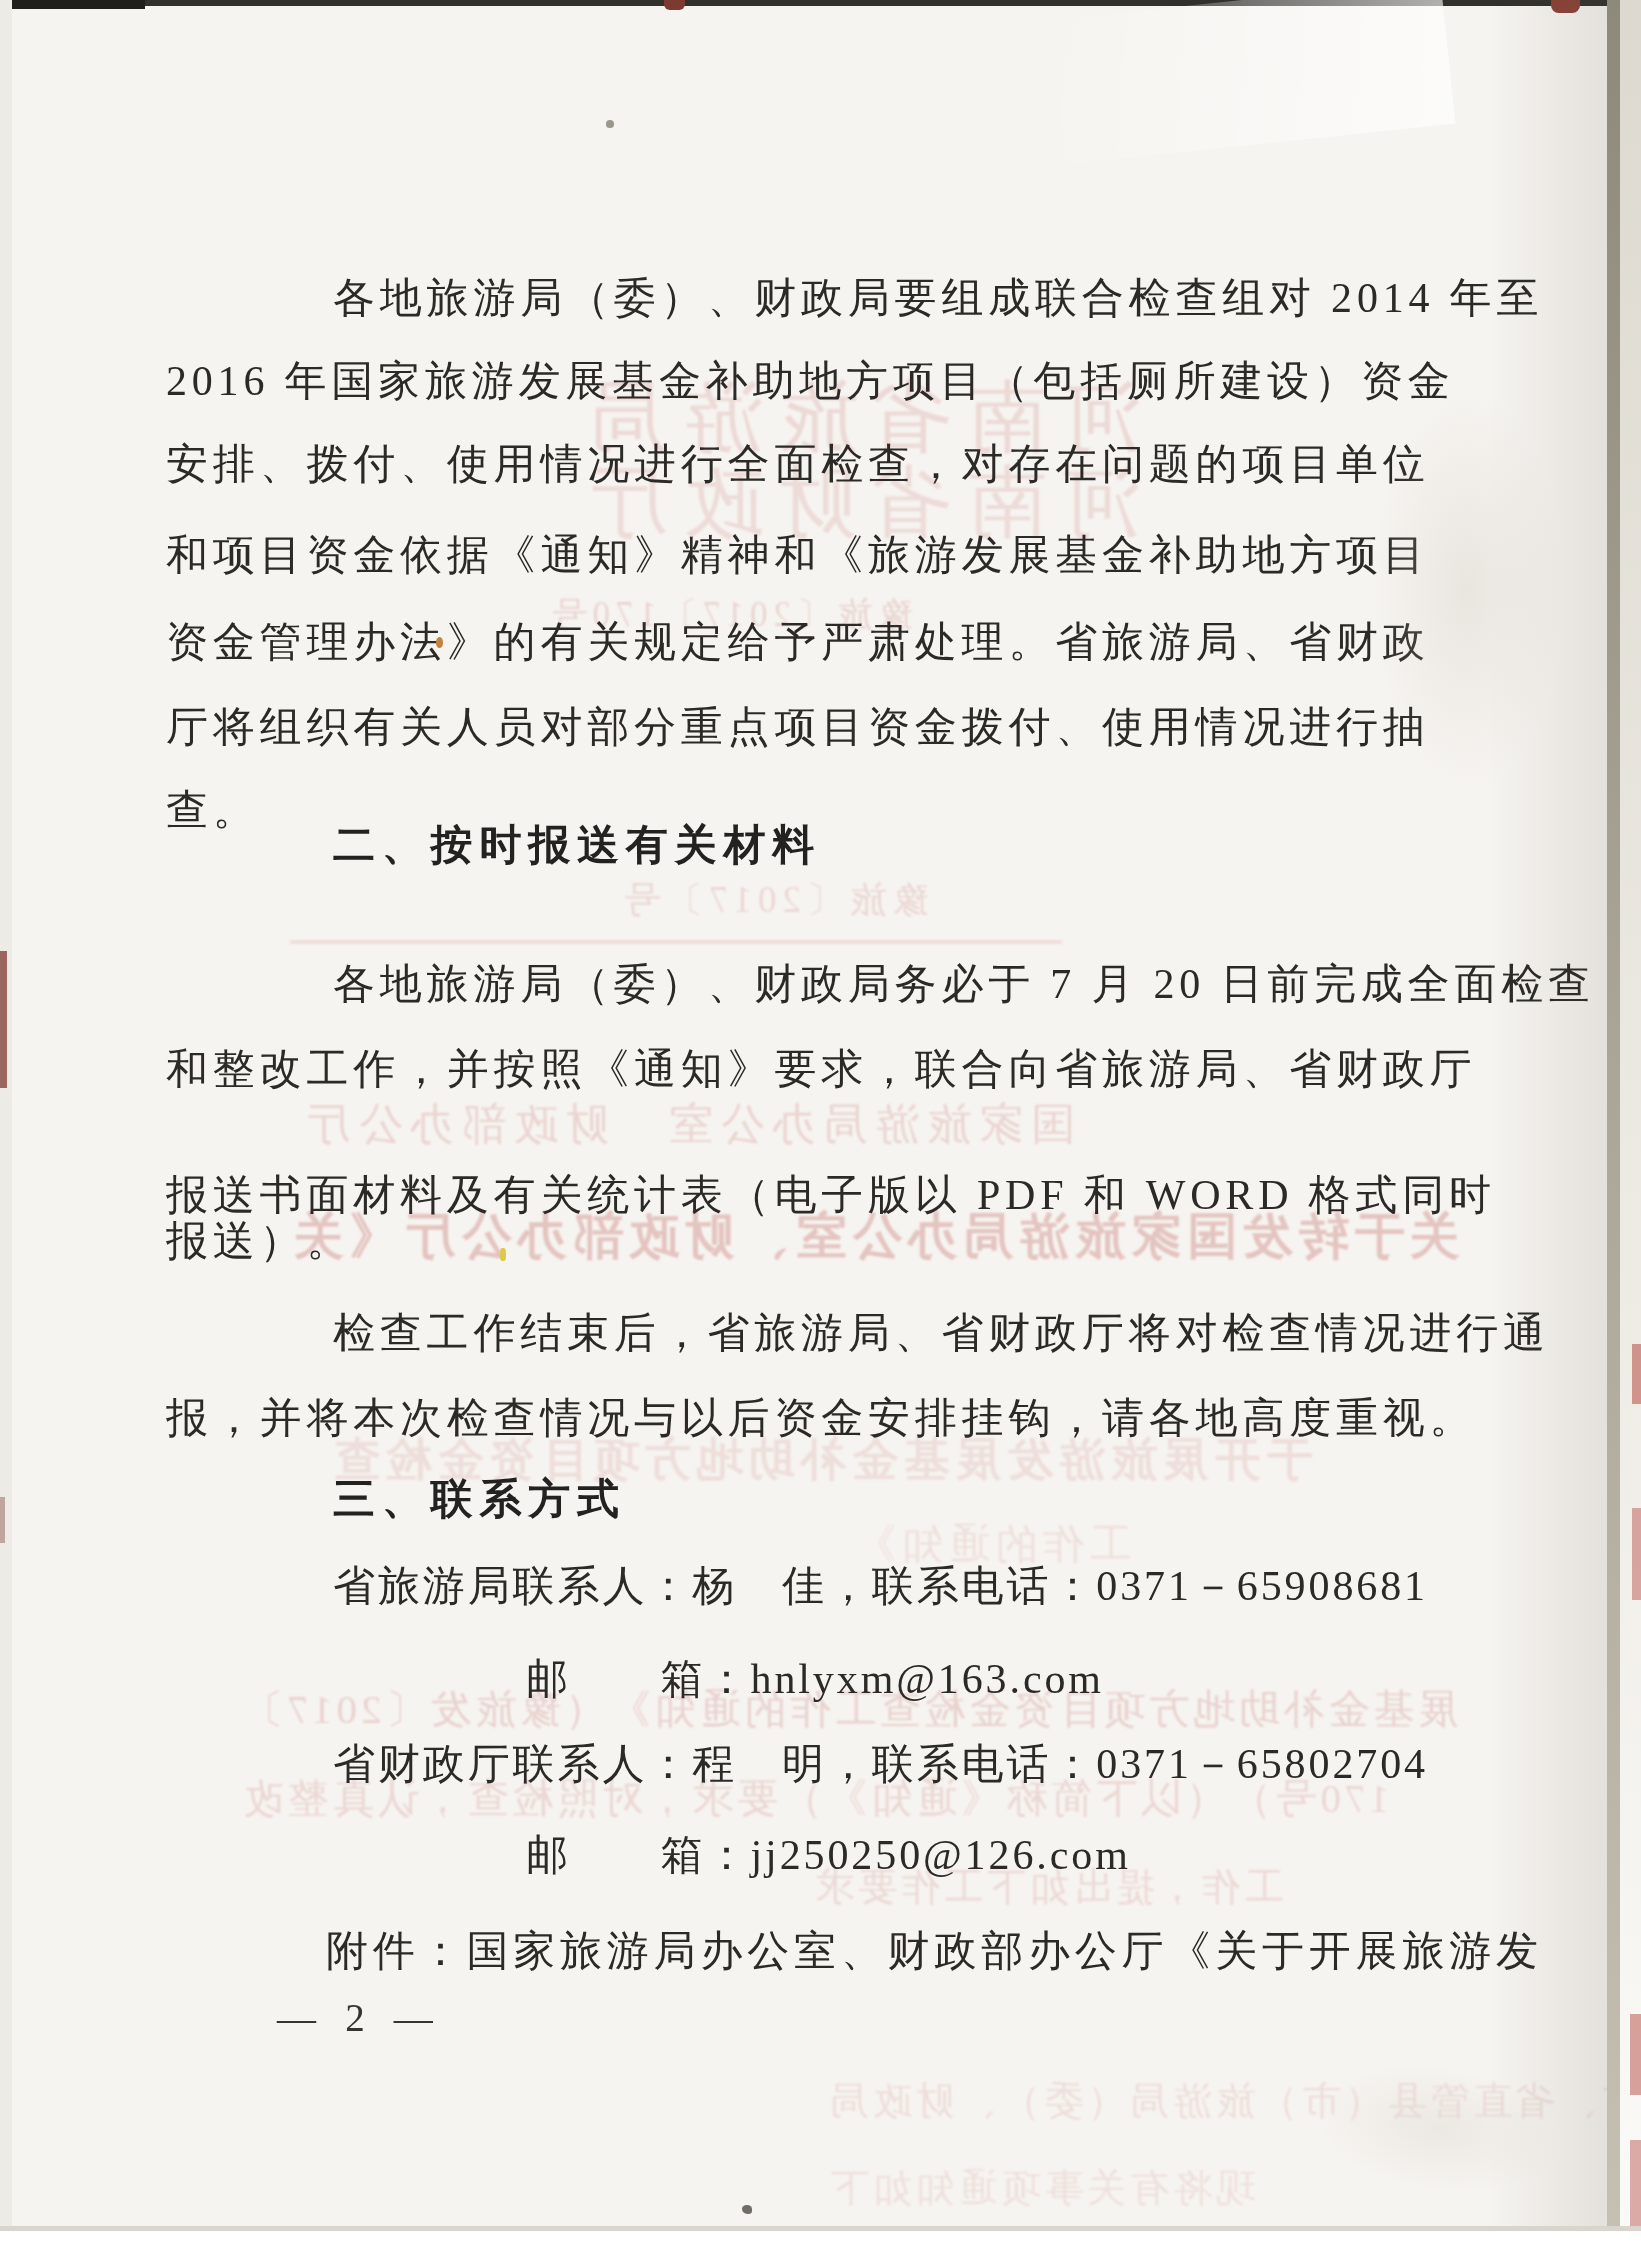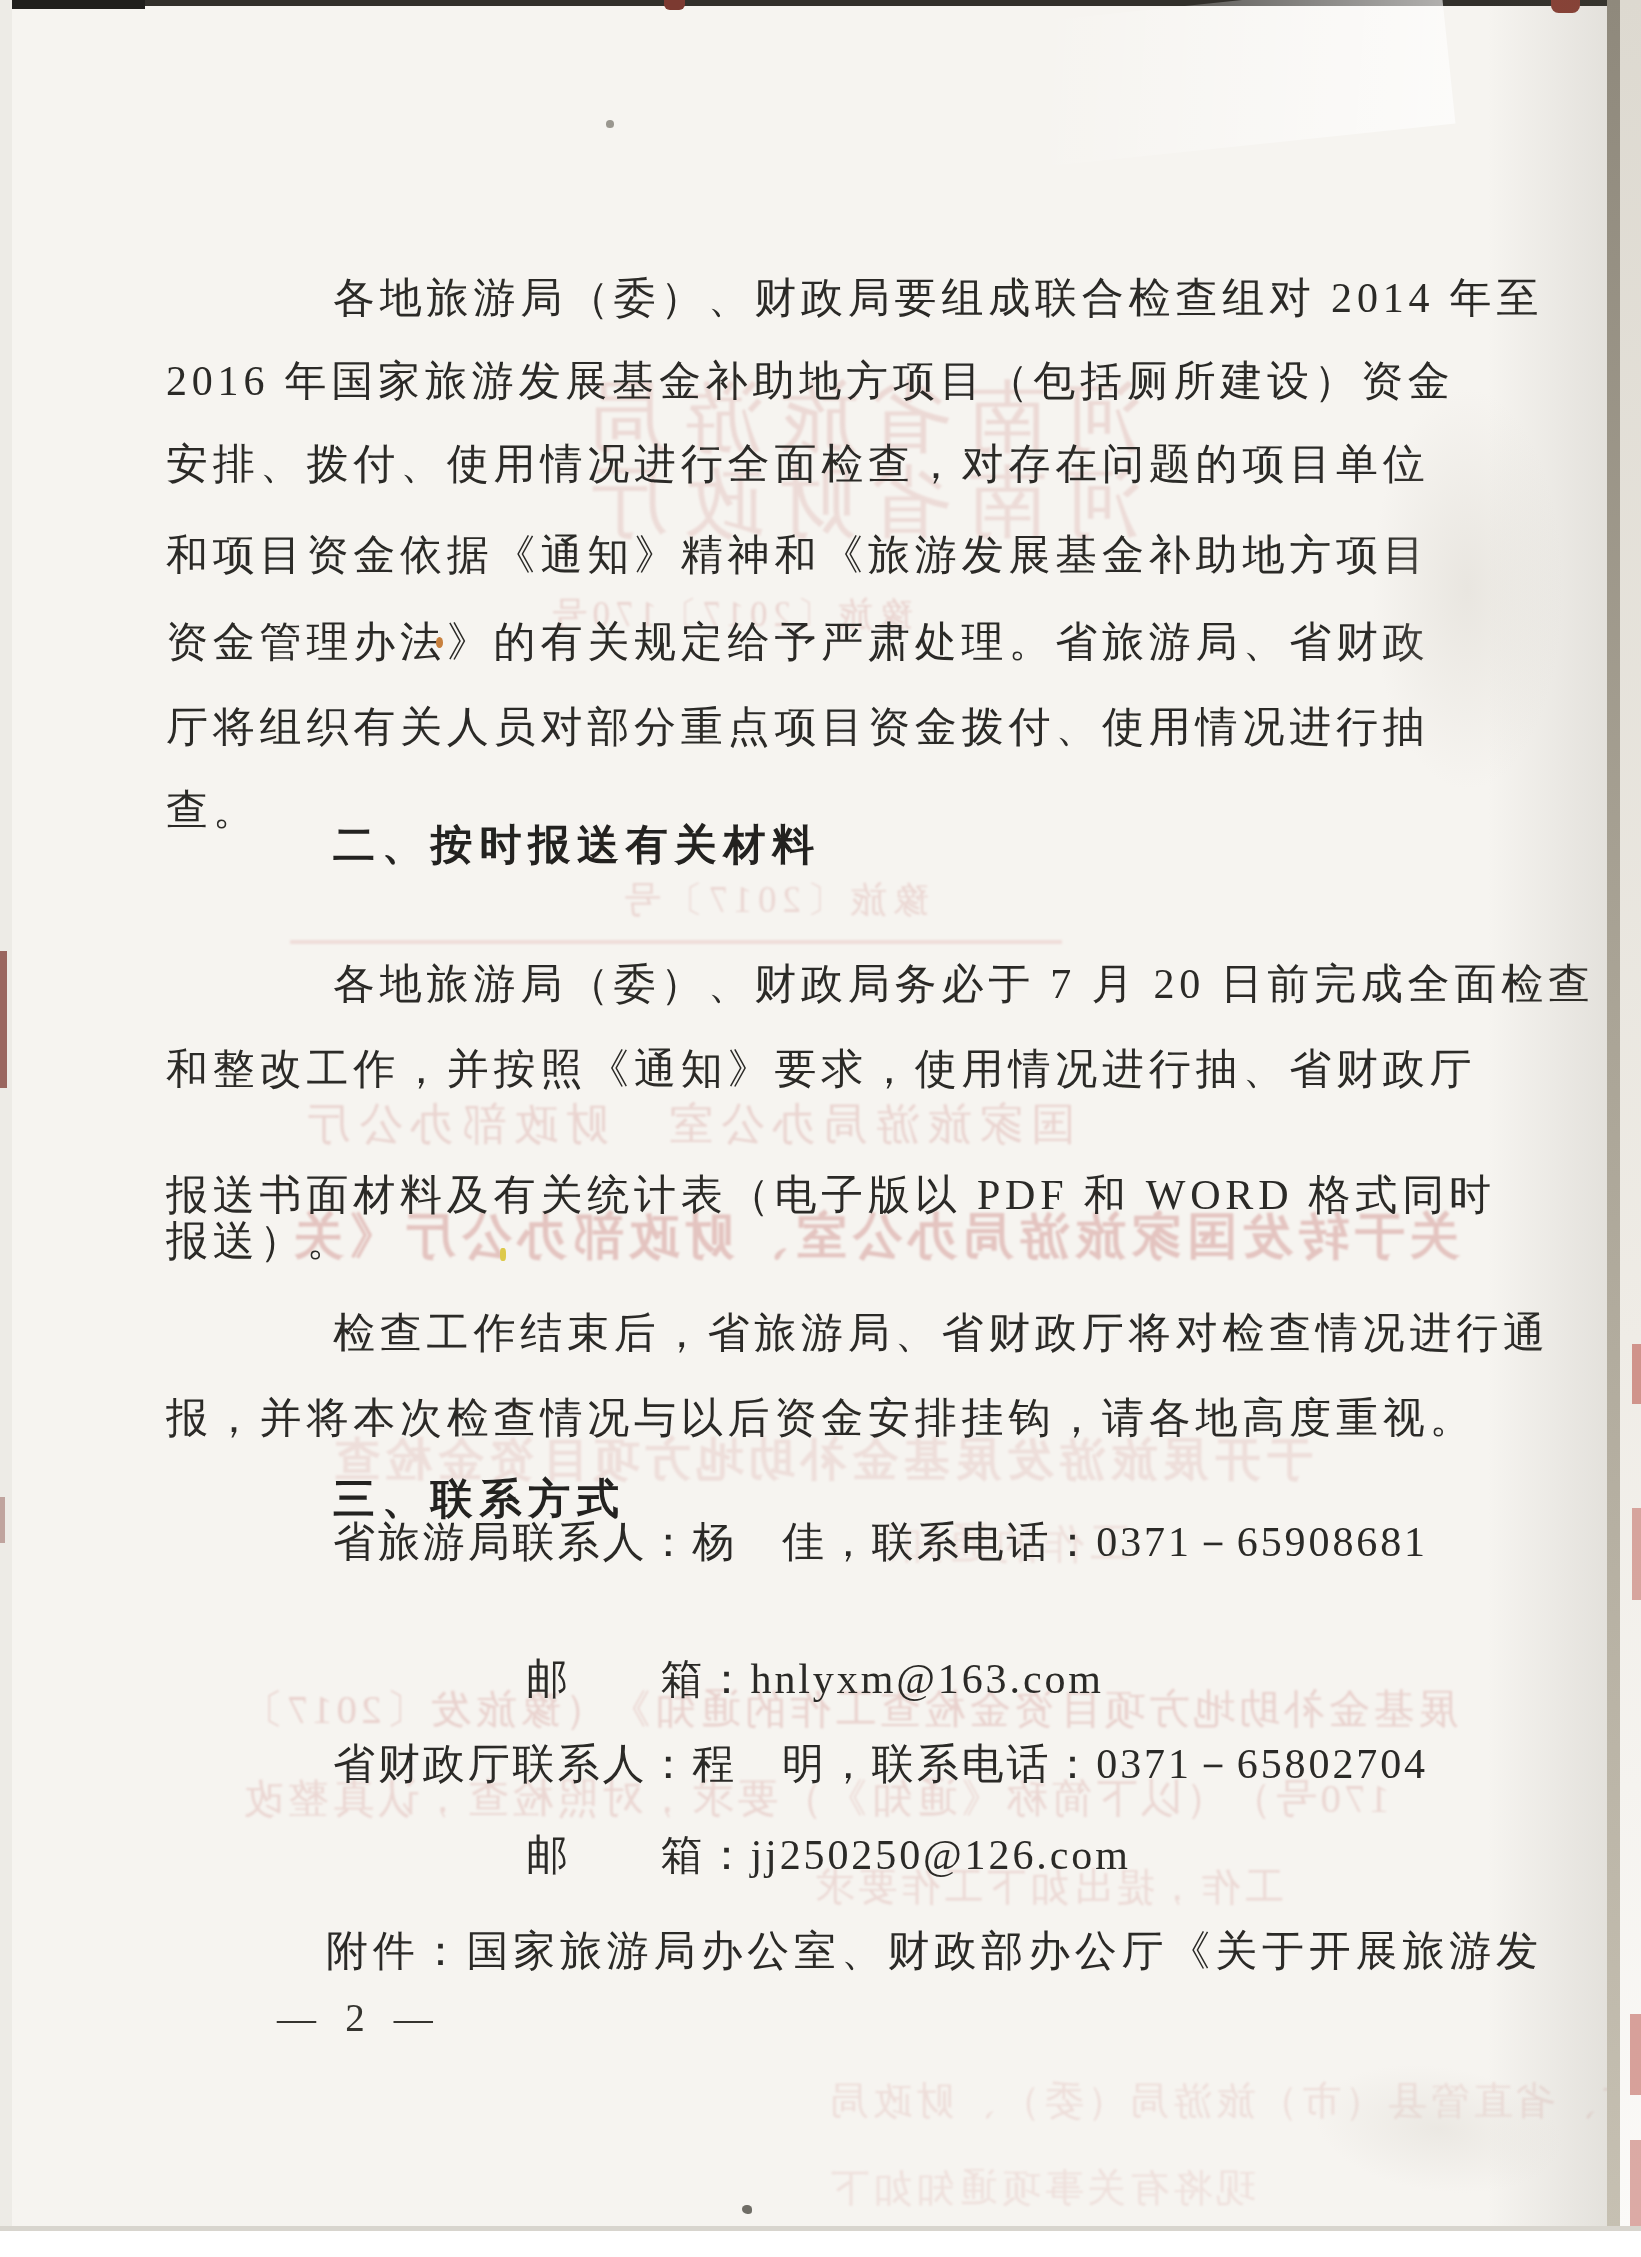--- a/index.html
+++ b/index.html
@@ -55,30 +55,30 @@
   <div class="line" style="left:166px;top:353px;">2016 年国家旅游发展基金补助地方项目（包括厕所建设）资金</div>
   <div class="line" style="left:166px;top:436px;">安排、拨付、使用情况进行全面检查，对存在问题的项目单位</div>
   <div class="line" style="left:166px;top:527px;">和项目资金依据《通知》精神和《旅游发展基金补助地方项目</div>
   <div class="line" style="left:166px;top:614px;">资金管理办法》的有关规定给予严肃处理。省旅游局、省财政</div>
   <div class="line" style="left:166px;top:699px;">厅将组织有关人员对部分重点项目资金拨付、使用情况进行抽</div>
   <div class="line" style="left:166px;top:782px;">查。</div>
 
   <div class="line heading" style="left:333px;top:817px;">二、按时报送有关材料</div>
 
   <div class="line" style="left:333px;top:956px;">各地旅游局（委）、财政局务必于 7 月 20 日前完成全面检查</div>
-  <div class="line" style="left:166px;top:1041px;">和整改工作，并按照《通知》要求，使用情况进行抽、省财政厅</div>
+  <div class="line" style="left:166px;top:1041px;">和整改工作，并按照《通知》要求，联合向省旅游局、省财政厅</div>
   <div class="line" style="left:166px;top:1130px;margin-top:37px;">报送书面材料及有关统计表（电子版以 PDF 和 WORD 格式同时</div>
   <div class="line" style="left:166px;top:1213px;">报送）。</div>
 
   <div class="line" style="left:333px;top:1305px;">检查工作结束后，省旅游局、省财政厅将对检查情况进行通</div>
   <div class="line" style="left:166px;top:1390px;">报，并将本次检查情况与以后资金安排挂钩，请各地高度重视。</div>
 
   <div class="line heading" style="left:333px;top:1471px;text-align:center;">三、联系方式</div>
 
-  <div class="line contact" style="left:333px;top:1514px;">省旅游局联系人：杨　佳，联系电话：0371－65908681</div>
+  <div class="line contact" style="left:333px;top:1558px;">省旅游局联系人：杨　佳，联系电话：0371－65908681</div>
   <div class="line contact" style="left:526px;top:1651px;">邮　　箱：hnlyxm@163.com</div>
   <div class="line contact" style="left:333px;top:1736px;">省财政厅联系人：程　明，联系电话：0371－65802704</div>
   <div class="line contact" style="left:526px;top:1827px;">邮　　箱：jj250250@126.com</div>
 
   <div class="line" style="left:326px;top:1923px;">附件：国家旅游局办公室、财政部办公厅《关于开展旅游发</div>
 
   <div class="line pagenum" style="left:277px;top:1995px;">— 2 —</div>
 
   <div class="artifact" style="left:0;top:0;width:1641px;height:5.8px;background:#32302b;"></div>
   <div class="artifact" style="left:0;top:0;width:145px;height:8.7px;background:#201f1c;"></div>

